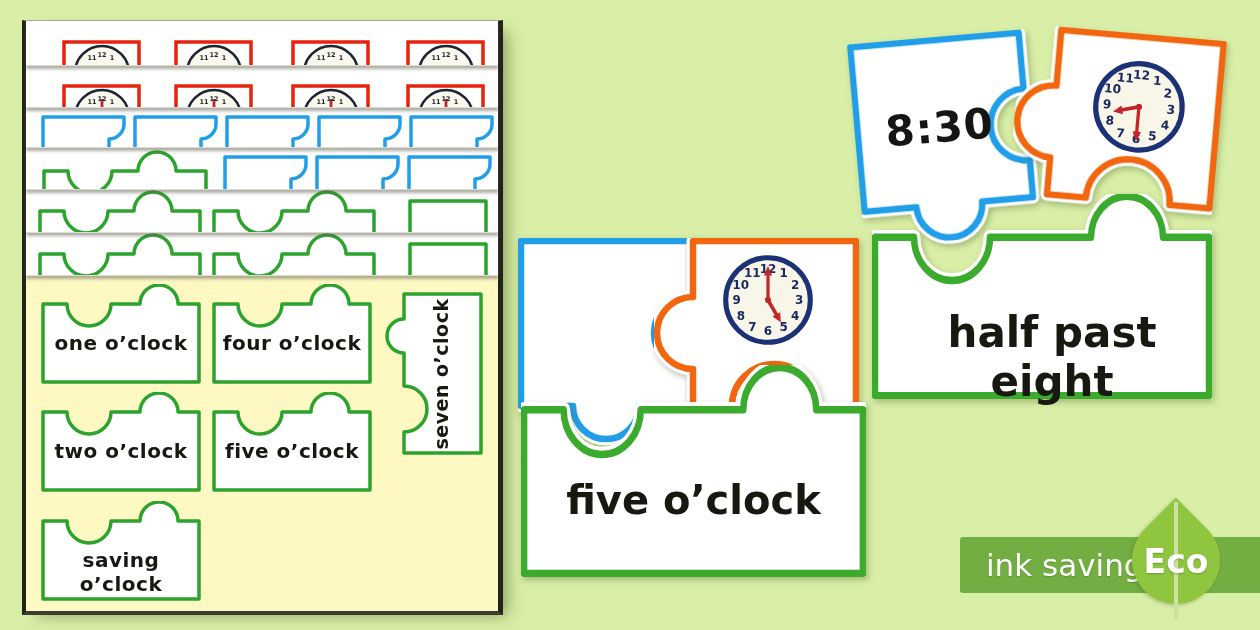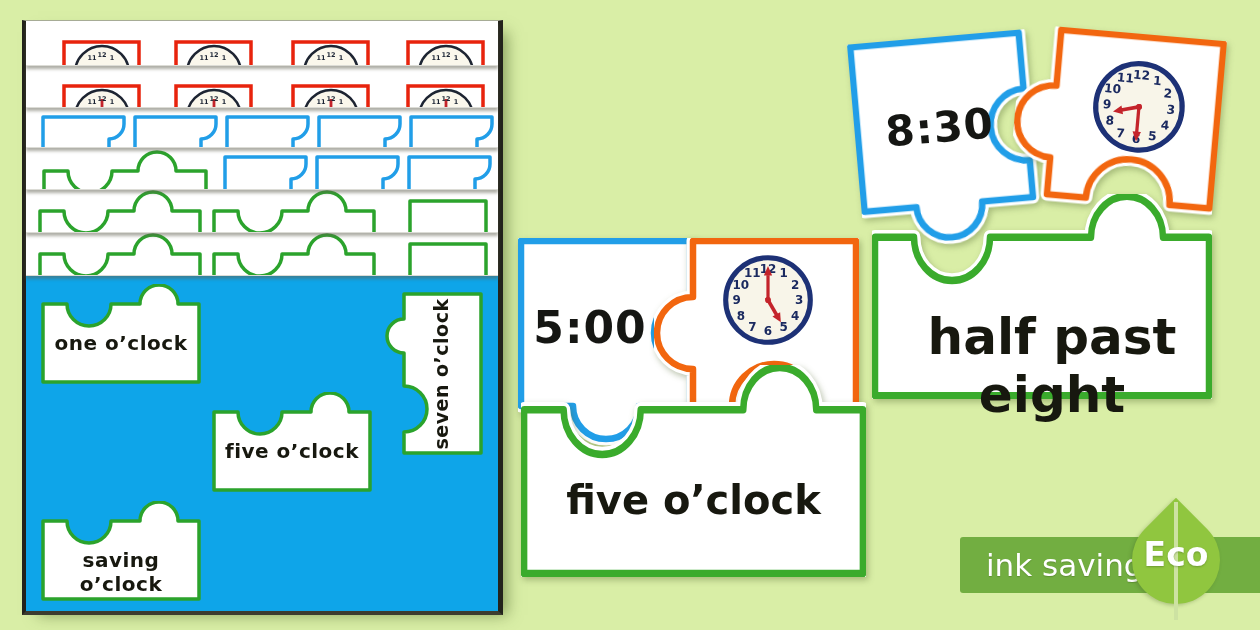--- a/index.html
+++ b/index.html
@@ -15,21 +15,21 @@
   .stack{
     position:absolute;left:22px;top:20px;width:472px;height:590px;
     border-left:4px solid #23231c;border-right:5px solid #23231c;
     border-bottom:4px solid #3c3c30;border-top:1px solid #a8ad97;
     box-shadow:10px 6px 14px -6px rgba(70,95,35,.55);
     background:#fff;
   }
   .band{position:absolute;left:0;width:472px;background:#fff;
         box-shadow:0 3px 3px rgba(95,95,80,.5);border-bottom:1px solid #dcdcd6;}
   .band svg{position:absolute;left:0;top:0;}
-  .page7{position:absolute;left:0;top:254px;width:472px;height:336px;background:#0ea5e9;z-index:1;}
+  .page7{position:absolute;left:0;top:254px;width:472px;height:336px;background:#fef9c3;z-index:1;}
 
   
   .wpiece{position:absolute;width:160px;height:100px;}
   .wlabel{
     position:absolute;left:0;right:0;top:47px;text-align:center;
     font-size:20px;font-weight:bold;color:#17180f;letter-spacing:.5px;
   }
   .vpiece{position:absolute;left:358px;top:16px;width:100px;height:165px;}
   .vlabel{
     position:absolute;left:-22px;top:71px;width:160px;height:24px;text-align:center;
@@ -59,21 +59,21 @@
   }
   .leaf-wrap{position:absolute;left:1130px;top:488px;width:92px;height:142px;}
   .leaf{
     position:absolute;left:2px;top:28px;width:88px;height:88px;
     background:#90c63f;border-radius:0 50% 50% 50%;
     transform:rotate(45deg);
     box-shadow:0 2px 4px rgba(70,95,35,.3);
   }
   .leaf-stem{position:absolute;left:44px;top:14px;width:4px;height:118px;background:#cde2a2;}
   .eco-label{
-    position:absolute;left:0;top:47px;width:92px;text-align:center;
+    position:absolute;left:0;top:54px;width:92px;text-align:center;
     color:#fff;font-size:33px;font-weight:bold;text-shadow:0 1px 2px rgba(60,90,30,.4);
   }
 </style>
 </head>
 <body>
 
 <div class="canvas">
 
   <svg width="0" height="0" style="position:absolute" aria-hidden="true">
     <defs>
@@ -196,28 +196,40 @@
     </div>
 
     <div class="page7">
 
       <div class="wpiece" style="left:15px;top:9px;">
         <svg width="160" height="100" viewBox="0 0 160 100">
             <use href="#p-word" fill="#fff" stroke="#2ba32c" stroke-width="3.5" stroke-linejoin="round"></use>
           </svg>
         <span class="wlabel">one o’clock</span>
       </div>
+      <div class="wpiece" style="left:186px;top:9px;">
+        <svg width="160" height="100" viewBox="0 0 160 100">
+            <use href="#p-word" fill="#fff" stroke="#2ba32c" stroke-width="3.5" stroke-linejoin="round"></use>
+          </svg>
+        <span class="wlabel">four o’clock</span>
+      </div>
 
       <div class="vpiece">
         <svg width="100" height="165" viewBox="0 0 100 165">
             <use href="#p-word-v" fill="#fff" stroke="#2ba32c" stroke-width="3.5" stroke-linejoin="round"></use>
           </svg>
         <span class="vlabel">seven o’clock</span>
       </div>
 
+      <div class="wpiece" style="left:15px;top:117px;">
+        <svg width="160" height="100" viewBox="0 0 160 100">
+            <use href="#p-word" fill="#fff" stroke="#2ba32c" stroke-width="3.5" stroke-linejoin="round"></use>
+          </svg>
+        <span class="wlabel">two o’clock</span>
+      </div>
       <div class="wpiece" style="left:186px;top:117px;">
         <svg width="160" height="100" viewBox="0 0 160 100">
             <use href="#p-word" fill="#fff" stroke="#2ba32c" stroke-width="3.5" stroke-linejoin="round"></use>
           </svg>
         <span class="wlabel">five o’clock</span>
       </div>
 
       <div class="wpiece" style="left:15px;top:226px;">
         <svg width="160" height="100" viewBox="0 0 160 100">
             <use href="#p-word" fill="#fff" stroke="#2ba32c" stroke-width="3.5" stroke-linejoin="round"></use>
@@ -257,32 +269,31 @@
           <circle cx="50" cy="50" r="3.2" fill="#c4242b"></circle>
         </svg>
       </div>
     </div>
 
     <div class="piece-wrap" style="left:24px;top:170px;">
       <svg width="340" height="205" viewBox="0 0 340 180" preserveAspectRatio="none">
         <use href="#p-green-big" fill="#fff" stroke="#fff" stroke-width="13" stroke-linejoin="round"></use>
         <use href="#p-green-big" fill="#fff" stroke="#3aab2c" stroke-width="6.5" stroke-linejoin="round"></use>
       </svg>
-      <span class="words-label" style="top:114px;font-size:50px;margin-left:20px;">half past eight</span>
+      <span class="words-label" style="top:114px;font-size:42px;margin-left:20px;">half past eight</span>
     </div>
   </div>
 
   <div class="group" style="left:518px;top:238px;width:360px;height:345px;">
 
     <div class="piece-wrap" style="left:0;top:0;">
       <svg width="190" height="215" viewBox="0 0 190 215">
         <use href="#p-blue-big" fill="#fff" stroke="#fff" stroke-width="13" stroke-linejoin="round"></use>
         <use href="#p-blue-big" fill="#fff" stroke="#219ee8" stroke-width="6.5" stroke-linejoin="round"></use>
       </svg>
-      <span class="digital" style="left:2px;top:64px;width:140px;font-size:44px;">5:00</span>
     </div>
 
     <div class="piece-wrap" style="left:136px;top:0;">
       <svg width="205" height="215" viewBox="0 0 205 215">
         <use href="#p-orange-big" fill="#fff" stroke="#fff" stroke-width="13" stroke-linejoin="round"></use>
         <use href="#p-orange-big" fill="#fff" stroke="#f2660f" stroke-width="6.5" stroke-linejoin="round"></use>
       </svg>
       <div class="clockbox" style="left:68px;top:16px;">
         <svg width="92" height="92" viewBox="0 0 100 100">
           <use href="#g-bigclock"></use>

